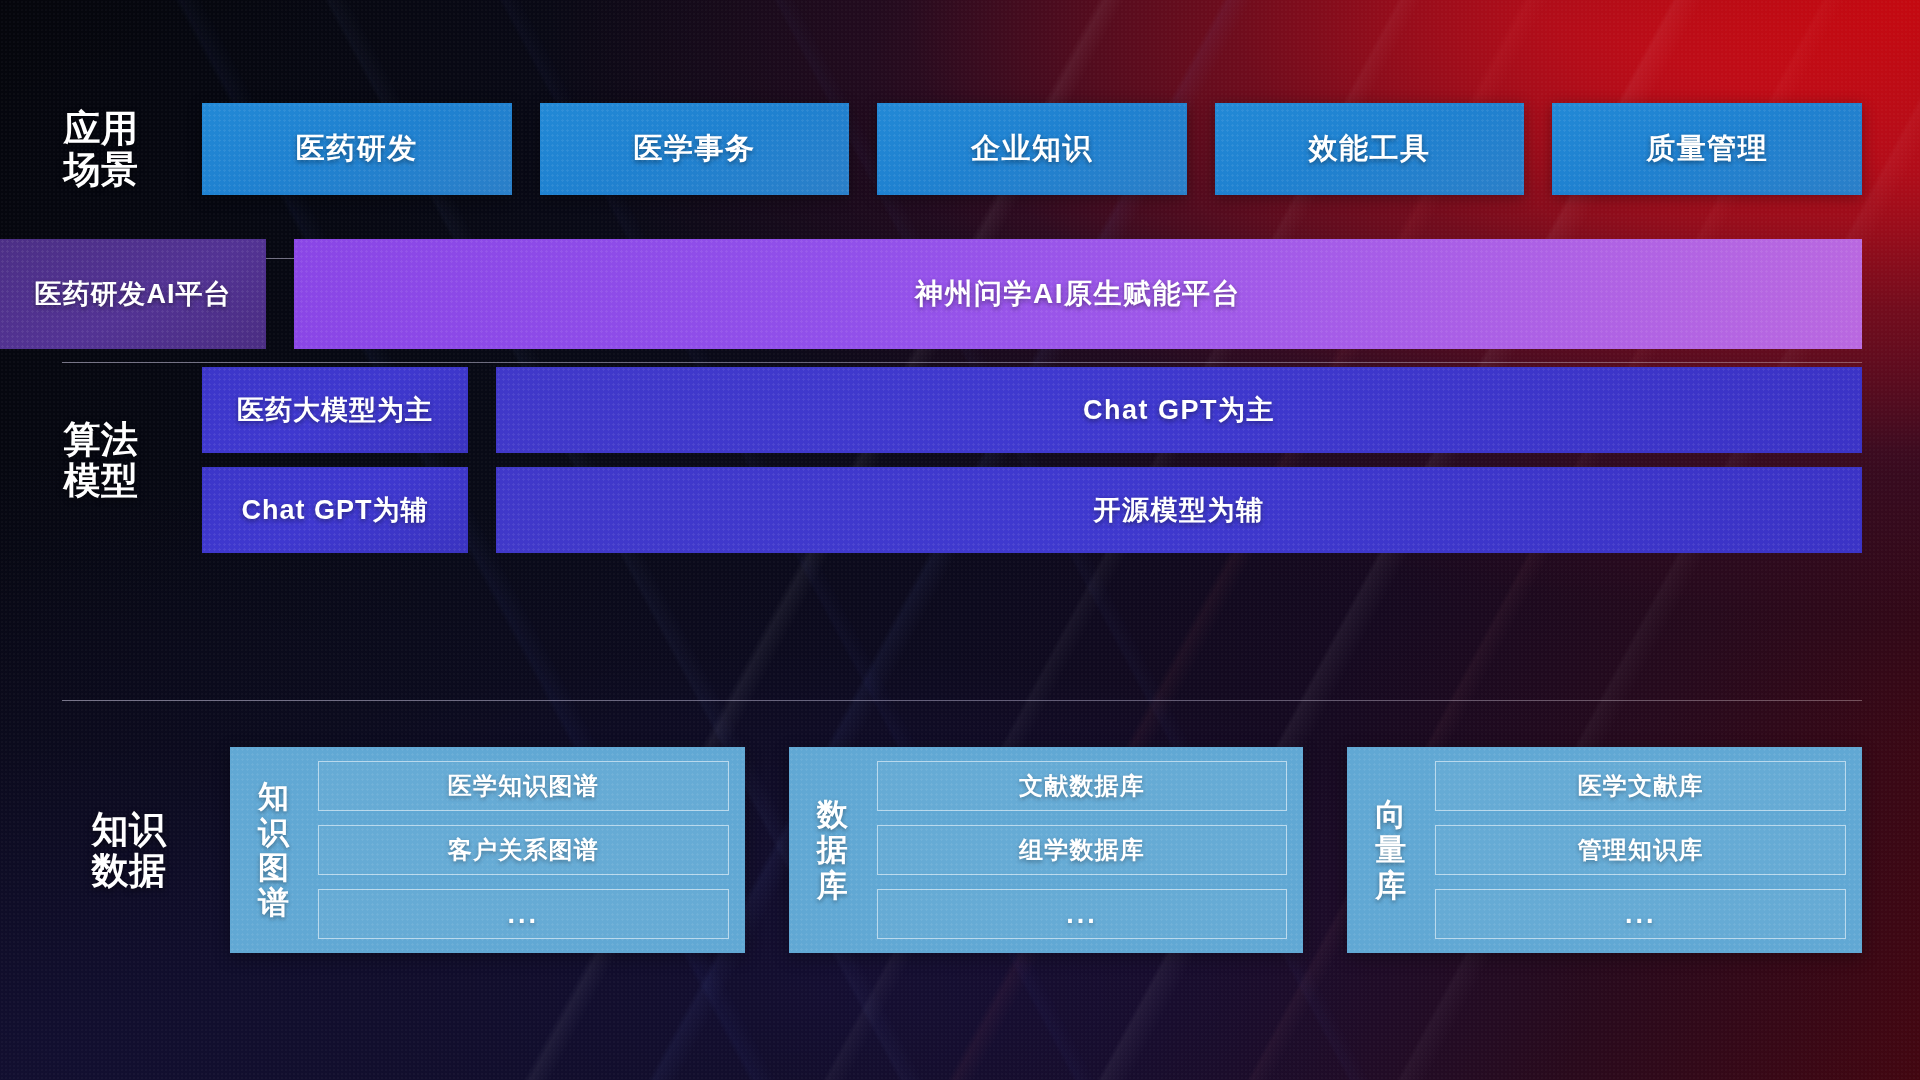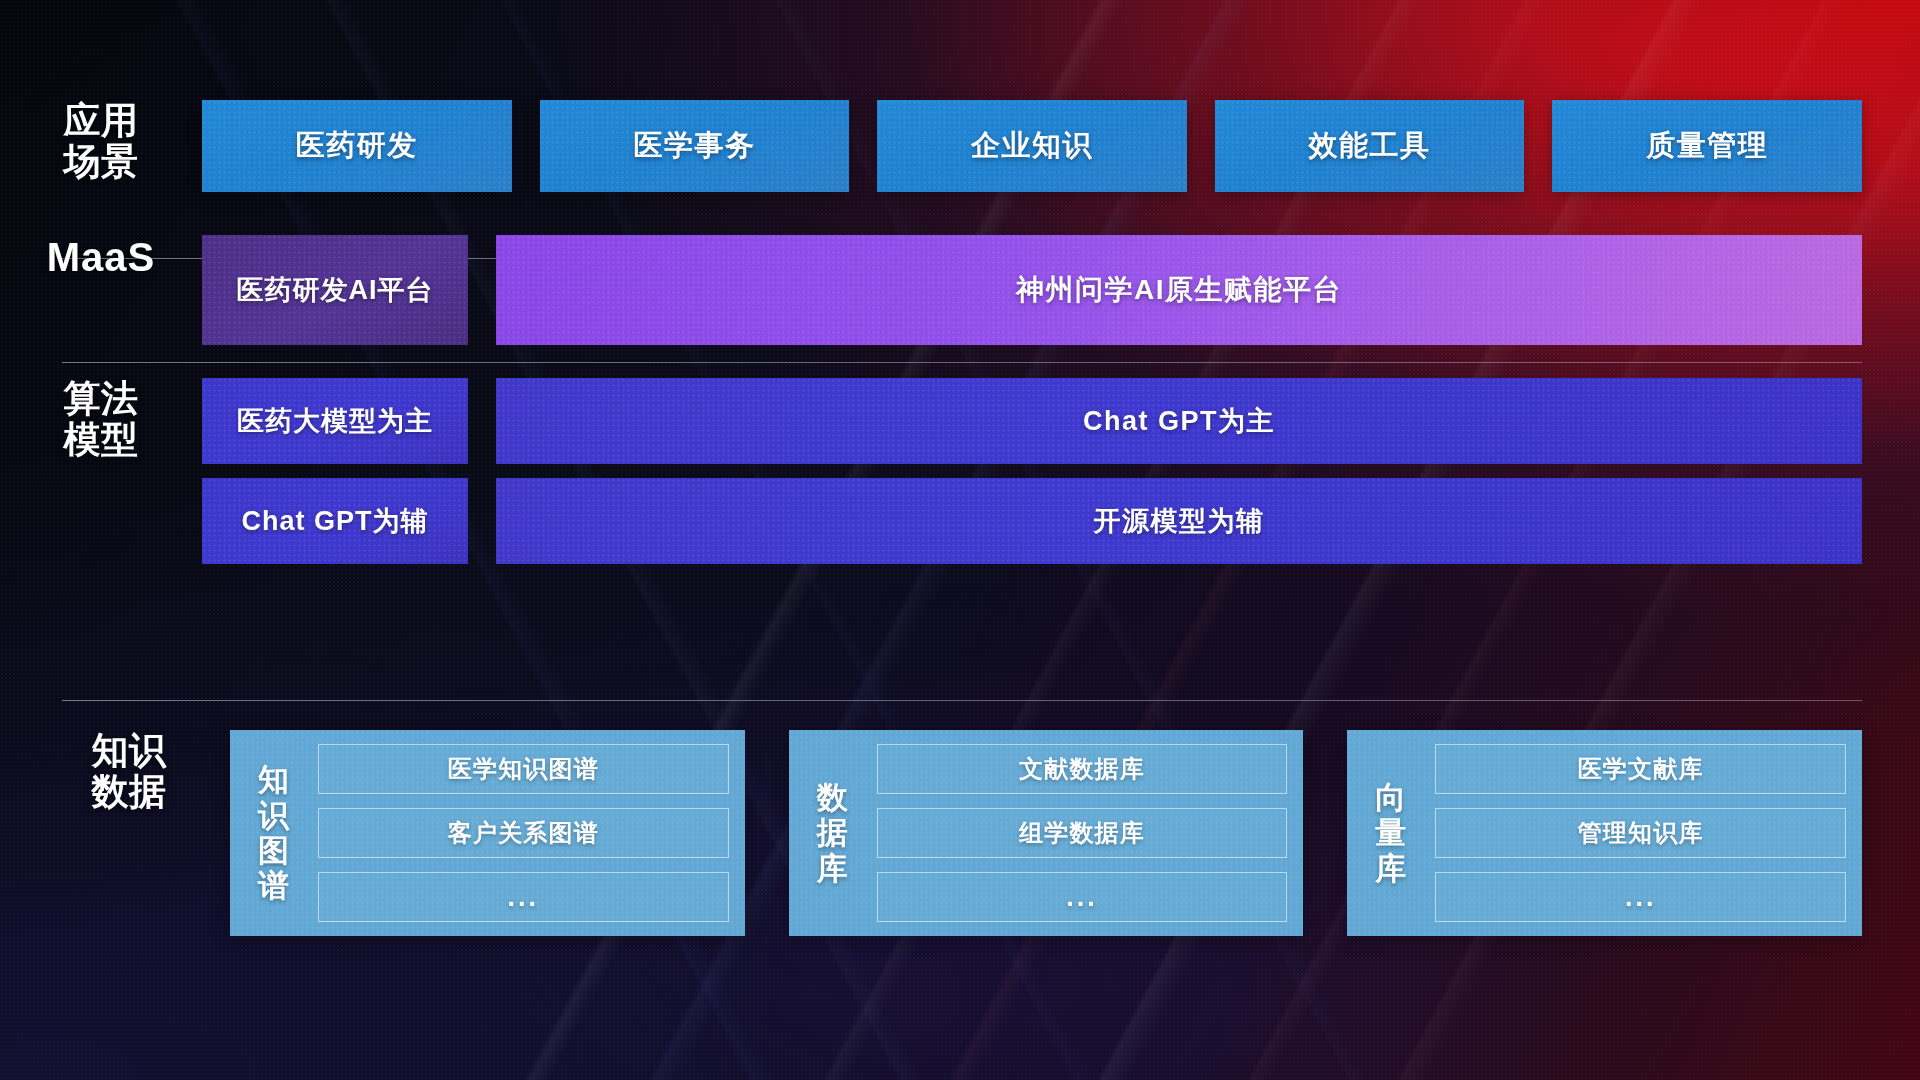--- a/index.html
+++ b/index.html
@@ -43,21 +43,21 @@
     background-image:radial-gradient(rgba(255,255,255,0.055) 1px, transparent 1.2px);
     background-size:4px 4px;
     opacity:.5;
   }
   .bg-vig{
     background:radial-gradient(130% 120% at 50% 55%, rgba(0,0,0,0) 50%, rgba(0,0,0,0.45) 100%);
   }
 
   
   #sheet{position:absolute;inset:0;}
-  .row{position:absolute;left:0;right:0;display:flex;align-items:flex-start;}
+  .row{position:absolute;left:0;right:0;display:flex;align-items:center;}
   .rowlabel{
     width:202px;flex:0 0 202px;
     display:flex;align-items:center;justify-content:center;
     color:#ffffff;font-weight:bold;line-height:1.12;text-align:center;
     letter-spacing:.5px;
     text-shadow:0 2px 6px rgba(0,0,0,.55);
   }
   .rowlabel.cn{font-size:37px;}
   .rowlabel.en{font-size:40px;letter-spacing:1px;}
   .rowbody{flex:1;display:flex;align-items:center;}
@@ -184,21 +184,20 @@
       <div class="app-box relbox" style="flex:1;">
         <div class="dotpat"></div>
         <span>质量管理</span>
       </div>
     </div>
   </div>
 
   <div class="divider" style="top:258px;"></div>
 
   <div class="row" style="top:235px;height:118px;">
-    <div class="rowlabel en">MaaS</div>
     <div class="rowbody" style="padding-right:58px;">
       <div class="maas-left relbox">
         <div class="dotpat"></div>
         <span>医药研发AI平台</span>
       </div>
       <div class="maas-right relbox">
         <div class="dotpat"></div>
         <span>神州问学AI原生赋能平台</span>
       </div>
     </div>

